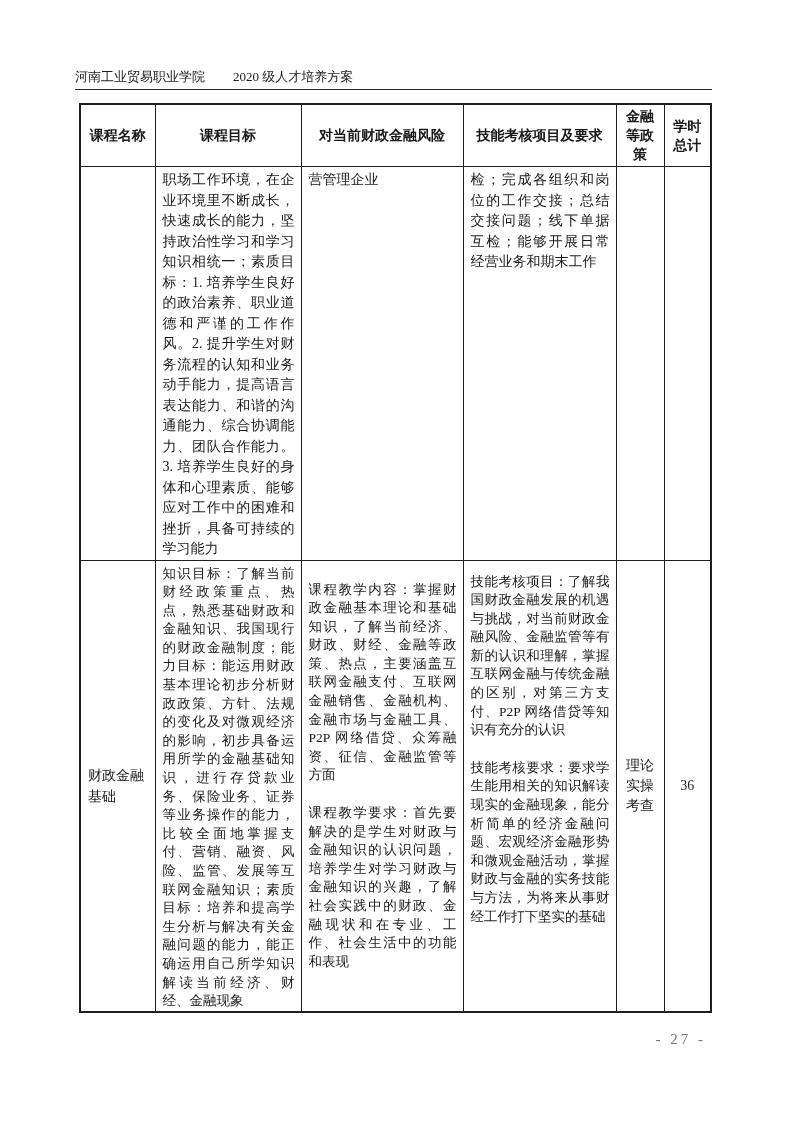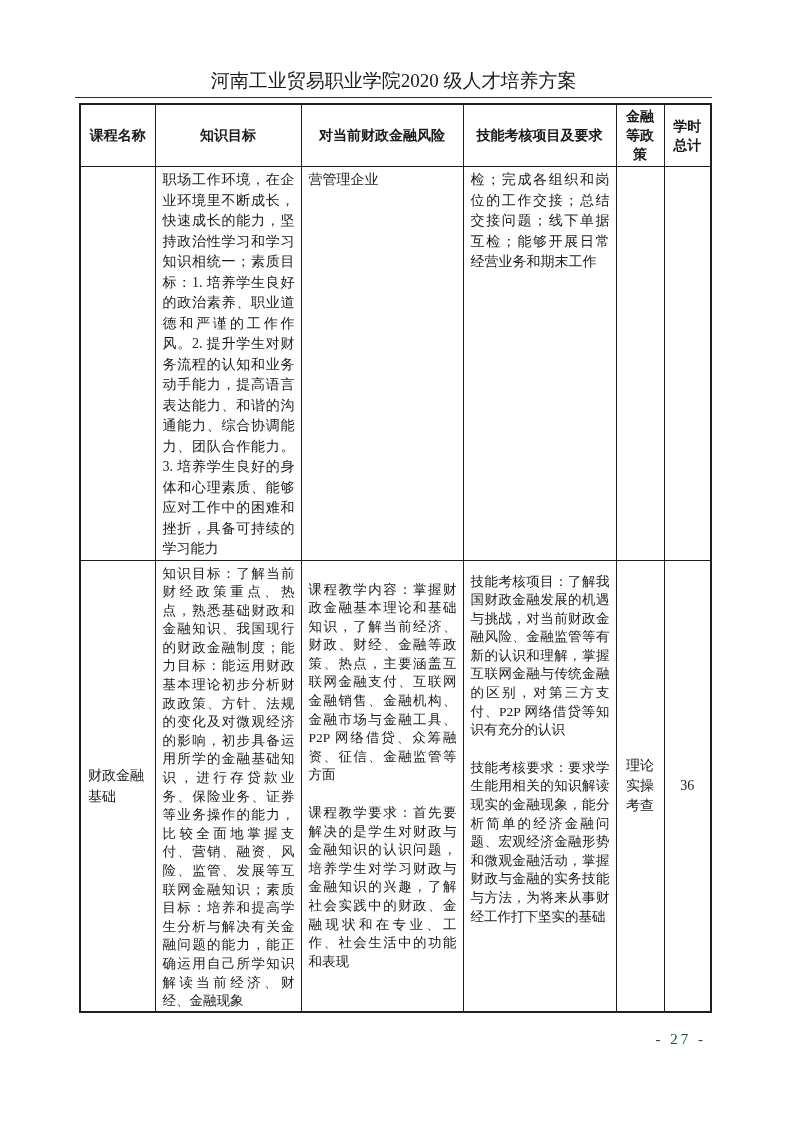--- a/index.html
+++ b/index.html
@@ -14,26 +14,27 @@
     color: #1a1a1a;
     overflow: hidden;
   }
   
   .doc-header {
     position: absolute;
     left: 75px;
     top: 69px;
     width: 637px;
     display: flex;
-    justify-content: center;
+    justify-content: flex-start;
     align-items: flex-end;
-    font-size: 19px;
+    font-size: 13px;
     line-height: 1.25;
     border-bottom: 1.5px solid #2a2a2a;
     padding-bottom: 4px;
+    gap: 28px;
   }
   
   table.course-table {
     position: absolute;
     left: 79px;
     top: 103px;
     width: 631px;
     border-collapse: collapse;
     table-layout: fixed;
     border: 2px solid #1f1f1f;
@@ -76,21 +77,21 @@
   .p-gap-top-lg { margin-top: 16px; }
   .p-gap-top-sm { margin-top: 8px; }
   .p-gap-mid    { margin-top: 19px; }
   
   .page-number {
     position: absolute;
     top: 1031px;
     right: 87px;
     font-size: 15px;
     letter-spacing: 3px;
-    color: #14532d;
+    color: #737373;
   }
 </style>
 </head>
 <body>
 
 <div class="page">
 
   <div class="doc-header">
     <span>河南工业贸易职业学院</span>
     <span>2020 级人才培养方案</span>
@@ -101,21 +102,21 @@
       <col style="width:75px">
         <col style="width:146px">
         <col style="width:162px">
       <col style="width:153px">
         <col style="width:48px">
         <col style="width:47px">
     </colgroup>
     <thead>
       <tr>
         <th>课程名称</th>
-        <th>知识目标</th>
+        <th>课程目标</th>
         <th>对当前财政金融风险</th>
         <th>技能考核项目及要求</th>
         <th>金融等政策</th>
         <th>学时总计</th>
       </tr>
     </thead>
     <tbody>
       <tr class="row-1">
         <td class="cell-name"></td>
         <td class="cell-text">

